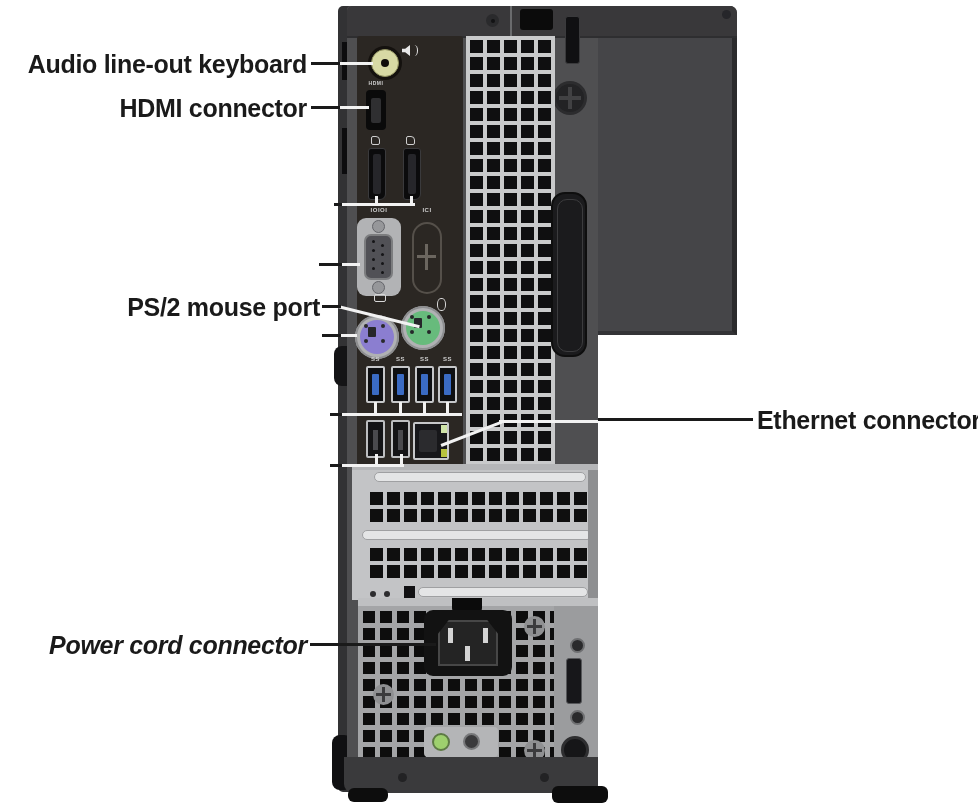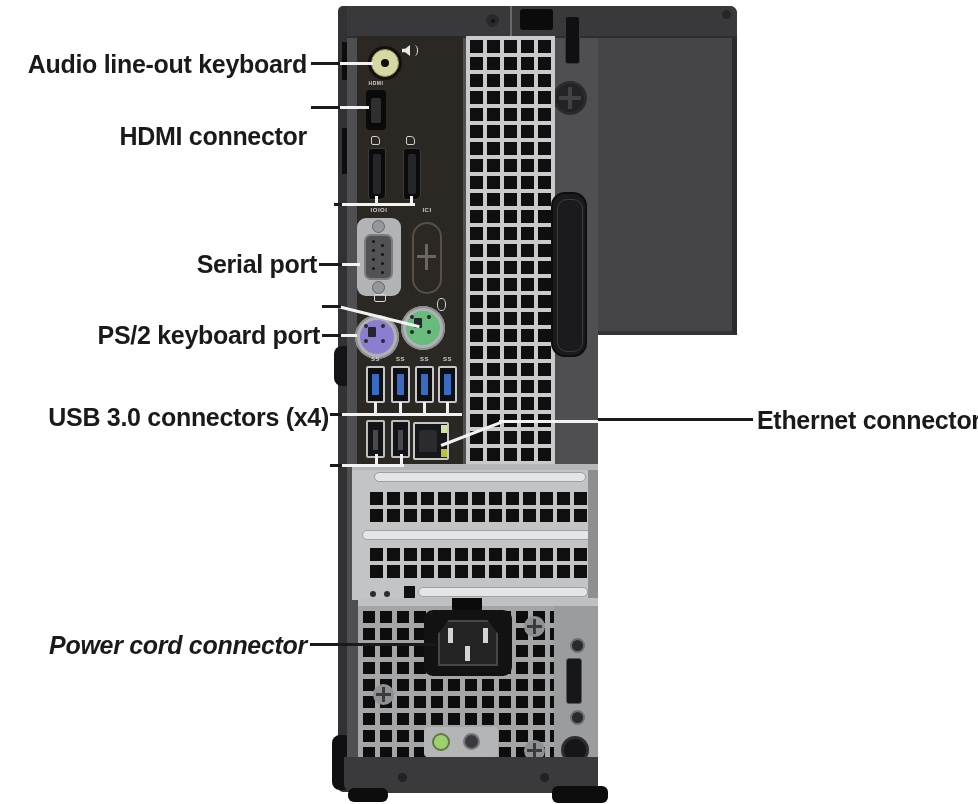--- a/index.html
+++ b/index.html
@@ -211,20 +211,18 @@
   <div class="line-b" style="left:334px;top:203px;width:8px;"></div>
   <div class="line-b" style="left:319px;top:263px;width:23px;"></div>
   <div class="line-b" style="left:322px;top:305px;width:19px;"></div>
   <div class="line-b" style="left:322px;top:334px;width:19px;"></div>
   <div class="line-b" style="left:330px;top:413px;width:12px;"></div>
   <div class="line-b" style="left:330px;top:464px;width:12px;"></div>
   <div class="line-b" style="left:598px;top:418px;width:155px;"></div>
   <div class="line-b" style="left:310px;top:643px;width:126px;"></div>
 
   <div class="callout r" style="right:671px;top:51px;">Audio line-out keyboard</div>
-  <div class="callout r" style="right:671px;top:95px;margin-top:28px;">HDMI connector</div>
-  <div class="callout r" style="right:661px;top:251px;">Serial port</div>
-  <div class="callout r" style="right:658px;top:322px;">PS/2 keyboard port</div>
-  <div class="callout r" style="right:649px;top:404px;">USB 3.0 connectors (x4)</div>
+  <div class="callout r" style="right:671px;top:95px;">HDMI connector</div>
+  <div class="callout r" style="right:658px;top:294px;">PS/2 mouse port</div>
   <div class="callout" style="left:757px;top:407px;">Ethernet connector</div>
   <div class="callout r" style="right:671px;top:632px;font-style:italic;">Power cord connector</div>
 
 </div>
 
 </body></html>

